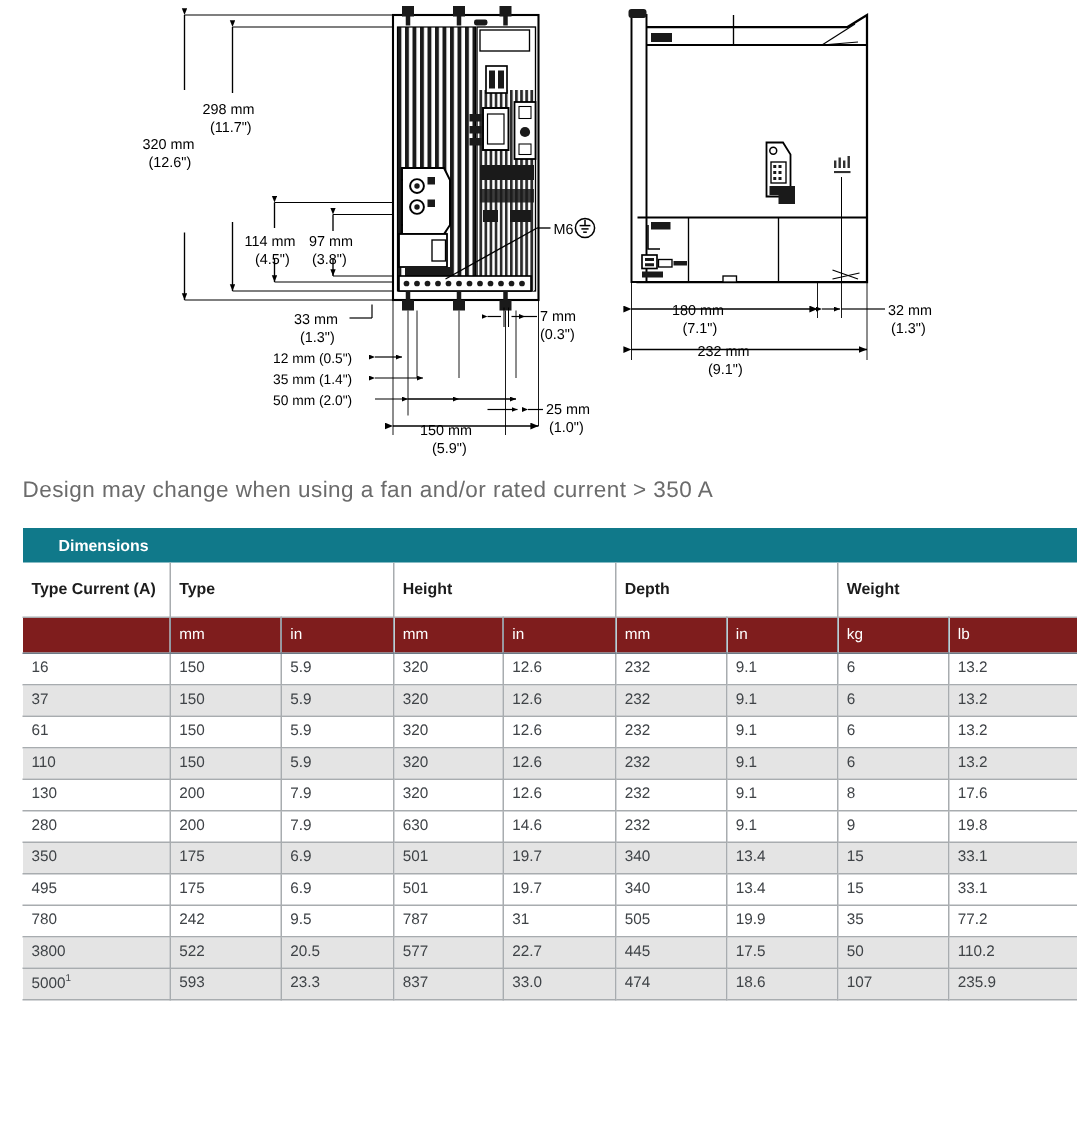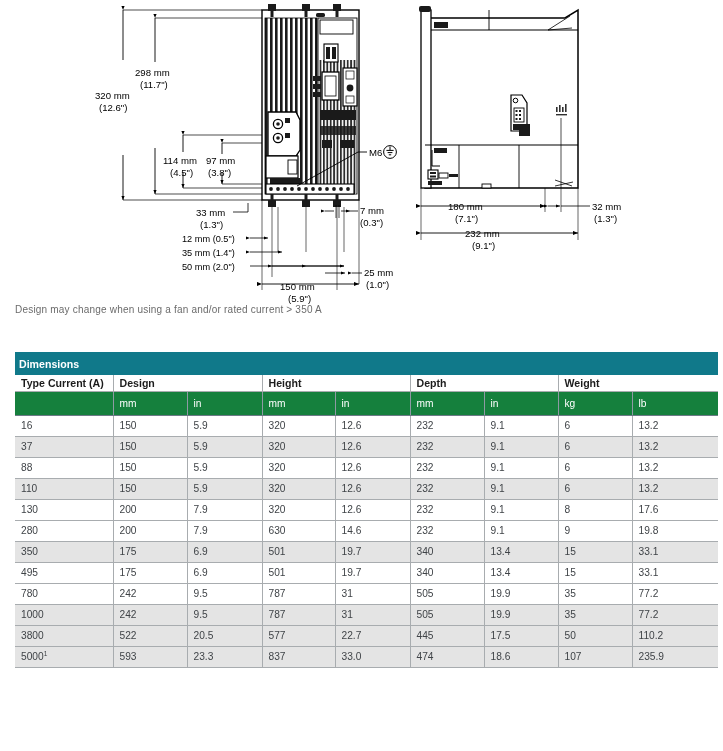--- a/index.html
+++ b/index.html
@@ -33,22 +33,22 @@
   .dimtext-sm {
     font-family: "Liberation Sans", sans-serif;
     font-size: 9.2px;
     fill: #000000;
   }
 
   
   #design-note {
     position: absolute;
     left: 15px;
-    top: 304px;
-    font-size: 10px;
+    top: 318px;
+    font-size: 15px;
     color: #6b6b6b;
     letter-spacing: 0.02em;
   }
 
   
   #dimensions-table-wrap {
     position: absolute;
     left: 15px;
     top: 352px;
     width: 703px;
@@ -73,33 +73,33 @@
     white-space: nowrap;
   }
   table.dimtable tr.title-row td {
     background: #10798a;
     color: #ffffff;
     font-weight: bold;
     font-size: 10.6px;
     height: 23px;
     border-right: none;
     border-bottom: none;
-    padding-left: 4px;
+    padding-left: 24px;
   }
   table.dimtable tr.group-row td {
     background: #ffffff;
     color: #1c1c1c;
     font-weight: bold;
     font-size: 10.6px;
-    height: 16px;
+    height: 36px;
     border-bottom: 1px solid #a8acaf;
     border-right: 1px solid #a8acaf;
   }
   table.dimtable tr.unit-row td {
-    background: #15803d;
+    background: #7f1d1d;
     color: #ffffff;
     font-size: 10.2px;
     height: 24px;
     border-right: 1px solid #8e9aa4;
     border-bottom: 1px solid #6c7a86;
   }
   table.dimtable tr.data-row td { background: #ffffff; }
   table.dimtable tr.data-row.alt td { background: #e4e4e4; }
   table.dimtable tr.data-row td:last-child,
   table.dimtable tr.group-row td:last-child,
@@ -393,21 +393,21 @@
       <col style="width:74px">
         <col style="width:74px">
         <col style="width:86px">
     </colgroup>
     <tbody id="table-body">
       <tr class="title-row">
         <td colspan="9">Dimensions</td>
       </tr>
       <tr class="group-row">
         <td>Type Current (A)</td>
-        <td colspan="2">Design</td>
+        <td colspan="2">Type</td>
         <td colspan="2">Height</td>
         <td colspan="2">Depth</td>
         <td colspan="2">Weight</td>
       </tr>
       <tr class="unit-row">
         <td></td>
         <td>mm</td>
         <td>in</td>
         <td>mm</td>
         <td>in</td>
@@ -432,21 +432,21 @@
           <td>150</td>
           <td>5.9</td>
           <td>320</td>
           <td>12.6</td>
           <td>232</td>
           <td>9.1</td>
           <td>6</td>
           <td>13.2</td>
         </tr>
         <tr class="data-row">
-          <td>88</td>
+          <td>61</td>
           <td>150</td>
           <td>5.9</td>
           <td>320</td>
           <td>12.6</td>
           <td>232</td>
           <td>9.1</td>
           <td>6</td>
           <td>13.2</td>
         </tr>
         <tr class="data-row alt">
@@ -509,31 +509,20 @@
           <td>242</td>
           <td>9.5</td>
           <td>787</td>
           <td>31</td>
           <td>505</td>
           <td>19.9</td>
           <td>35</td>
           <td>77.2</td>
         </tr>
         <tr class="data-row alt">
-          <td>1000</td>
-          <td>242</td>
-          <td>9.5</td>
-          <td>787</td>
-          <td>31</td>
-          <td>505</td>
-          <td>19.9</td>
-          <td>35</td>
-          <td>77.2</td>
-        </tr>
-        <tr class="data-row alt">
           <td>3800</td>
           <td>522</td>
           <td>20.5</td>
           <td>577</td>
           <td>22.7</td>
           <td>445</td>
           <td>17.5</td>
           <td>50</td>
           <td>110.2</td>
         </tr>

